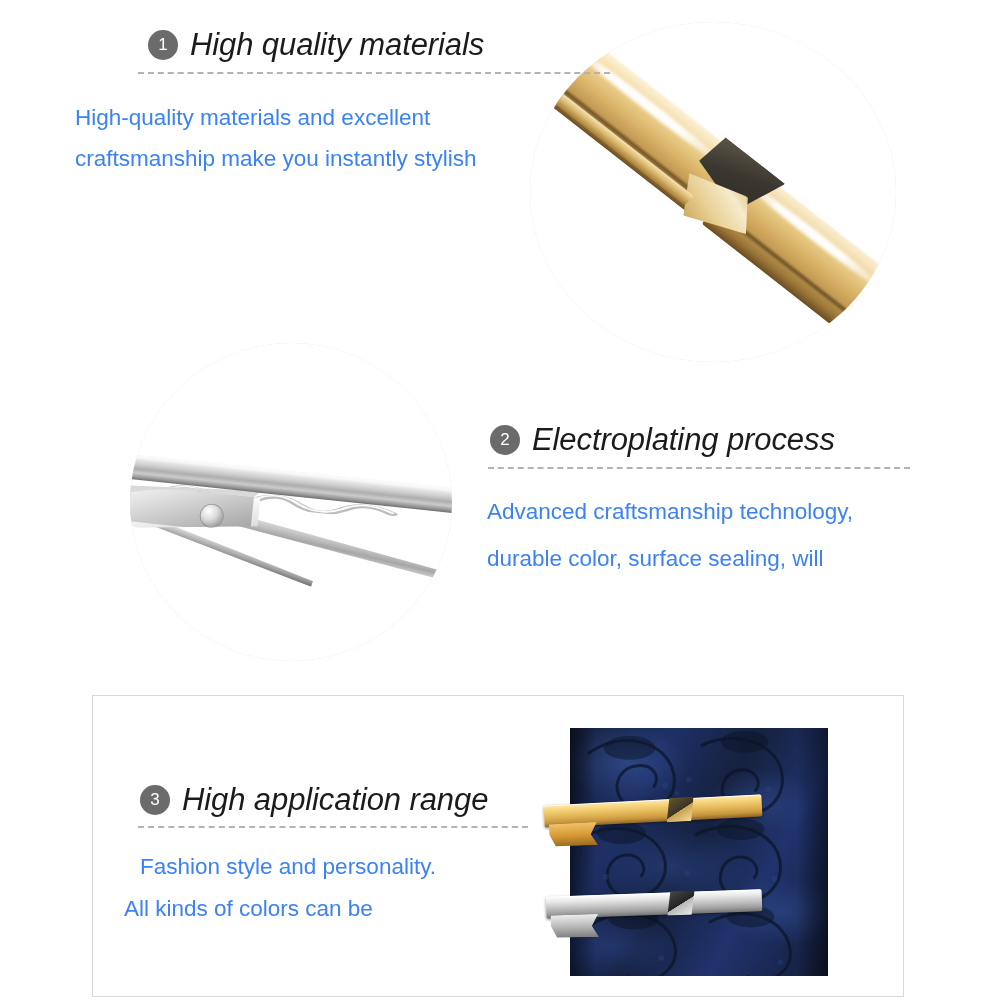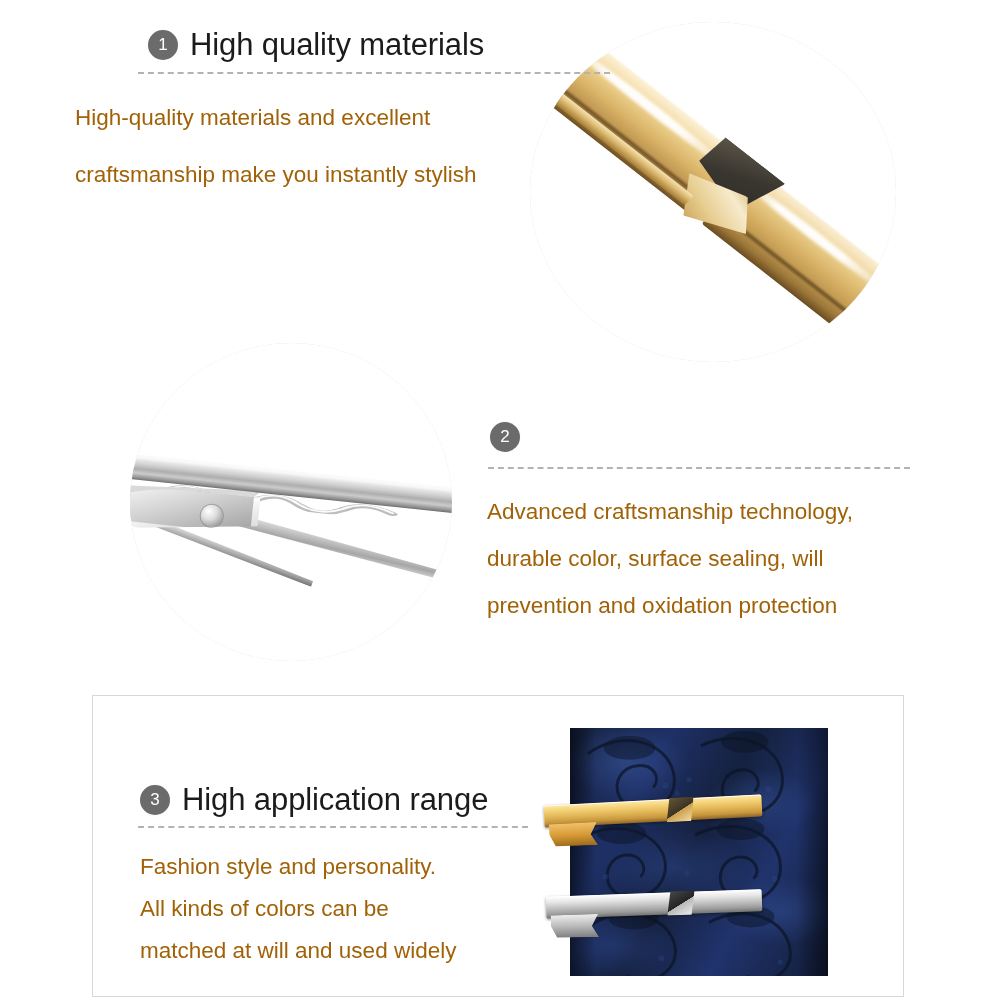--- a/index.html
+++ b/index.html
@@ -39,31 +39,32 @@
     text-align: center;
     font-weight: 400;
     flex: 0 0 auto;
     box-shadow: 0 0 0 0.5px rgba(0,0,0,0.04);
   }
   .heading-text {
     font-size: 31px;
     color: #1b1b1b;
     font-weight: 400;
     letter-spacing: -0.1px;
+    font-style: italic;
   }
   .dash-rule {
     position: absolute;
     height: 0;
     border-top: 2px dashed #b3b3b3;
   }
   .body-text {
     position: absolute;
     font-size: 22.5px;
     line-height: 47px;
-    color: #a16207;
+    color: #3b82f6;
     white-space: nowrap;
   }
 
   
   .circle-photo {
     position: absolute;
     border-radius: 50%;
     overflow: hidden;
     background: #ffffff;
     box-shadow: inset 0 0 0 1px rgba(150,150,150,0.35);
@@ -362,21 +363,21 @@
       </div>
     </div>
   </div>
 
   <div class="heading-row" style="left:148px; top:27px;">
     <div class="badge">1</div>
     <div class="heading-text">High quality materials</div>
   </div>
   <div class="dash-rule" style="left:138px; top:72px; width:472px;"></div>
   <div class="body-text" style="left:75px; top:94px;">High-quality materials and excellent</div>
-  <div class="body-text" style="left:75px; top:151px;">craftsmanship make you instantly stylish</div>
+  <div class="body-text" style="left:75px; top:135px;">craftsmanship make you instantly stylish</div>
 
   <div class="circle-photo" style="left:130px; top:343px; width:322px; height:318px;">
     <div class="inner">
       <div class="silver-clip">
         <div class="silver-jaw"></div>
         <div class="silver-jaw2"></div>
         <div class="silver-wave">
           <svg viewBox="0 0 200 40" preserveAspectRatio="none" aria-hidden="true">
             <path d="M2,26 C14,8 26,8 38,26 C50,42 62,42 74,26 C86,8 98,8 110,26 C122,42 134,42 146,26 C158,8 172,10 186,24" fill="none" stroke="#bdbdbd" stroke-width="9" stroke-linecap="round"></path>
             <path d="M2,24 C14,6 26,6 38,24 C50,40 62,40 74,24 C86,6 98,6 110,24 C122,40 134,40 146,24 C158,6 172,8 186,22" fill="none" stroke="#fbfbfb" stroke-width="3.5" stroke-linecap="round"></path>
@@ -386,25 +387,25 @@
         <div class="silver-pivot"></div>
         <div class="silver-bar">
           <div class="silver-bar-shine"></div>
         </div>
       </div>
     </div>
   </div>
 
   <div class="heading-row" style="left:490px; top:422px;">
     <div class="badge">2</div>
+    <div class="heading-text">Electroplating process</div>
   </div>
   <div class="dash-rule" style="left:488px; top:467px; width:422px;"></div>
   <div class="body-text" style="left:487px; top:488px;">Advanced craftsmanship technology,</div>
   <div class="body-text" style="left:487px; top:535px;">durable color, surface sealing, will</div>
-  <div class="body-text" style="left:487px; top:582px;">prevention and oxidation protection</div>
 
   <div class="s3-box" style="left:92px; top:695px; width:810px; height:300px;"></div>
 
   <div class="tie-photo" style="left:522px; top:728px; width:354px; height:248px;">
     <div class="tie-fabric" style="left:48px; top:0; width:258px; height:248px;">
       <div class="tie-paisley">
         <svg viewBox="0 0 260 250" preserveAspectRatio="none" aria-hidden="true">
           <g fill="none" stroke="#0c1526" stroke-width="3" opacity="0.85">
             <path d="M18,26 C50,2 96,12 104,44 C112,74 80,92 58,78 C40,66 46,40 68,38 C84,36 92,50 84,60"></path>
             <path d="M132,18 C168,0 212,16 214,50 C216,80 182,96 162,80 C146,67 154,42 174,42 C188,42 194,56 186,64"></path>
@@ -450,16 +451,15 @@
       <div class="clasp"></div>
     </div>
   </div>
 
   <div class="heading-row" style="left:140px; top:782px;">
     <div class="badge">3</div>
     <div class="heading-text">High application range</div>
   </div>
   <div class="dash-rule" style="left:138px; top:826px; width:390px;"></div>
   <div class="body-text" style="left:140px; top:843px;">Fashion style and personality.</div>
-  <div class="body-text" style="left:140px; top:885px;text-align:center;">All kinds of colors can be</div>
-  <div class="body-text" style="left:140px; top:927px;">matched at will and used widely</div>
+  <div class="body-text" style="left:124px; top:885px;text-align:center;">All kinds of colors can be</div>
 
 </div>
 
 </body></html>

